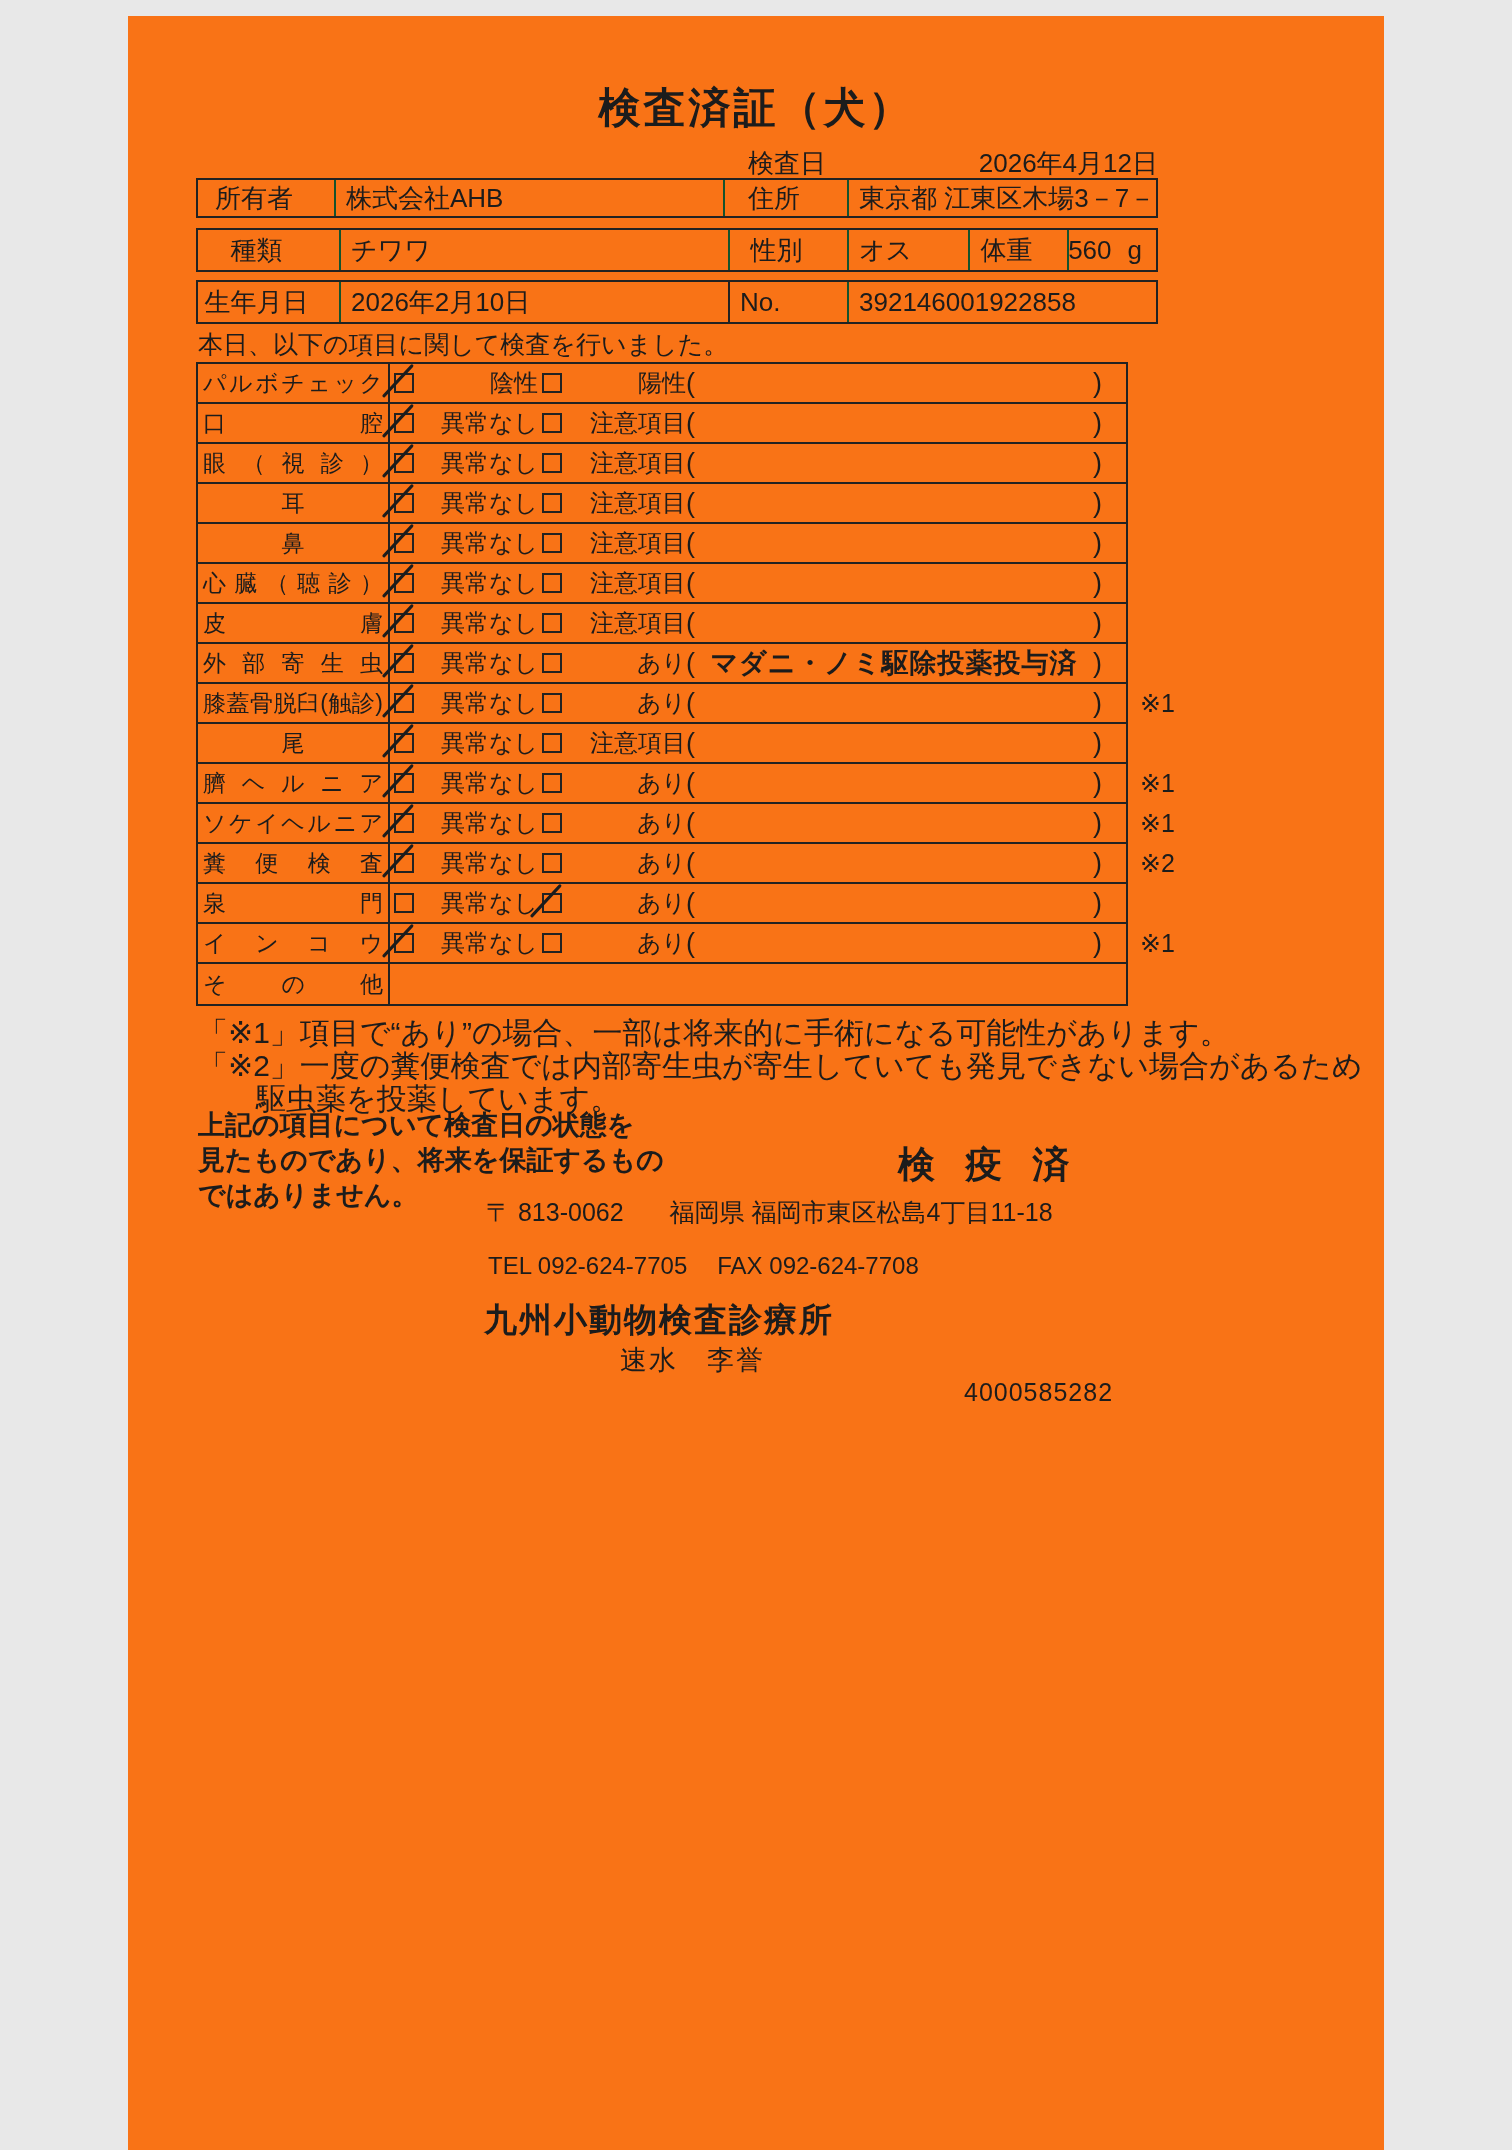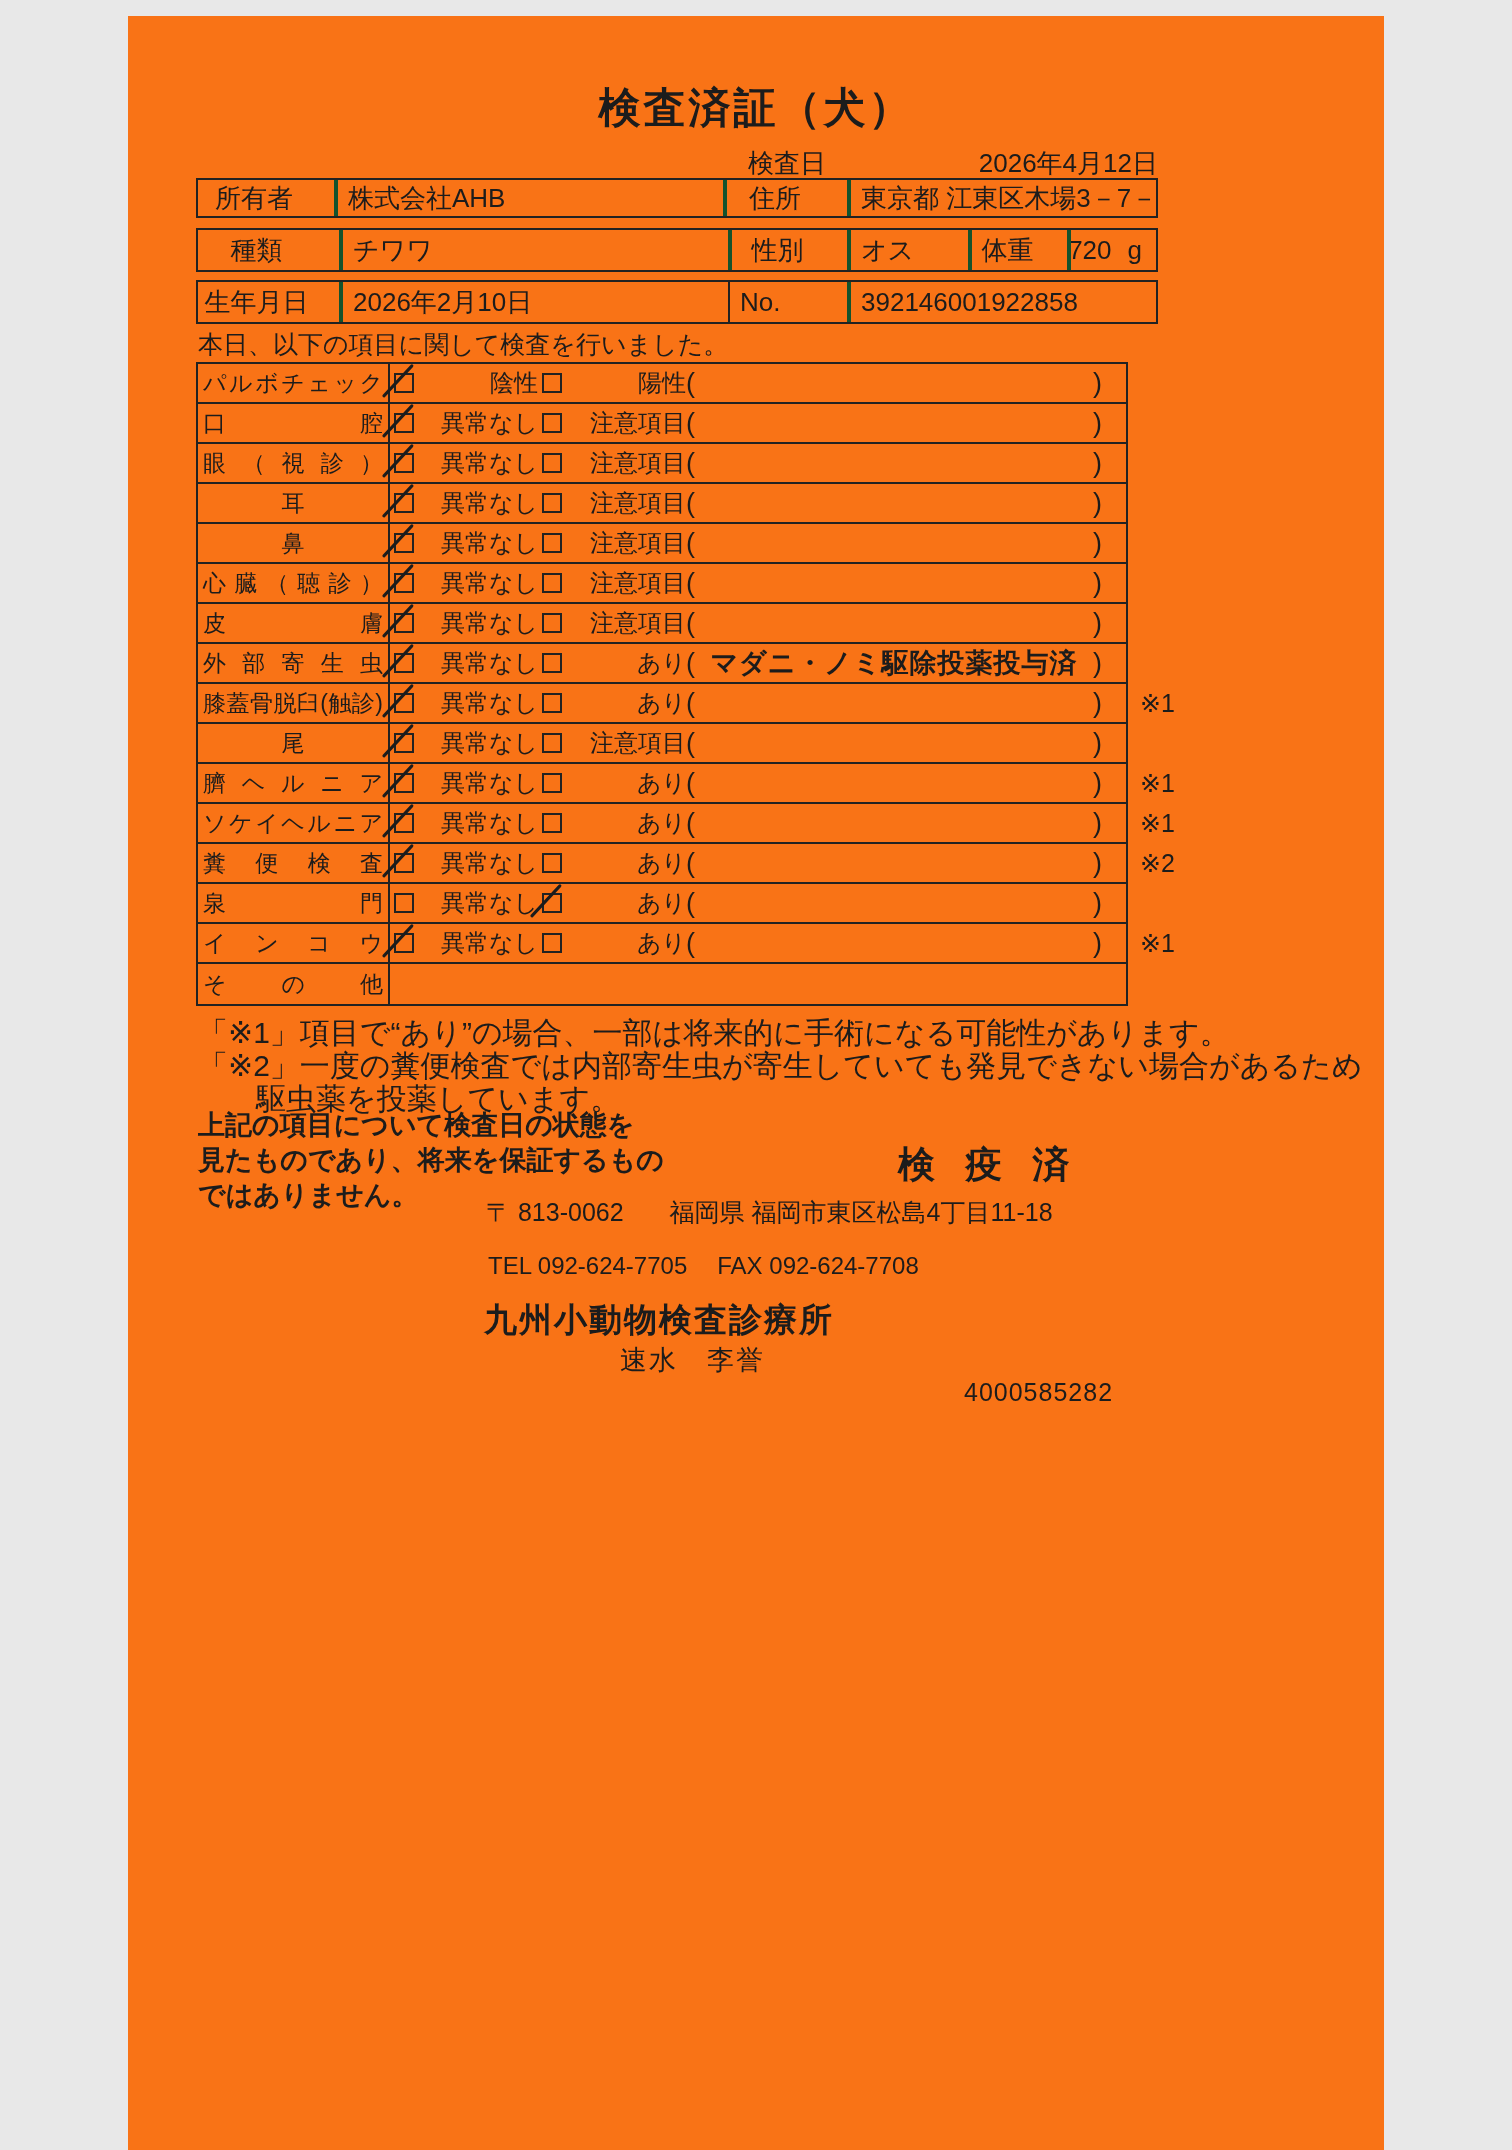--- a/index.html
+++ b/index.html
@@ -20,21 +20,21 @@
   .insp-date{
     position:absolute;top:130px;left:620px;width:410px;
     display:flex;justify-content:space-between;align-items:center;font-size:26px;
   }
   .box{
     position:absolute;display:grid;
     border:2px solid #222;box-sizing:border-box;font-size:26px;gap:24px;
   }
   .box .cell{
     display:flex;align-items:center;box-sizing:border-box;
-    border-left:4px solid #14532d;overflow:hidden;white-space:nowrap;
+    border-left:2px solid #14532d;overflow:hidden;white-space:nowrap;
   }
   .box .cell:first-child{border-left:none;}
   .box .th{justify-content:center;}
   .box .td{padding-left:10px;}
   .owner-box{left:68px;top:162px;width:962px;height:40px;grid-template-columns:112px 365px 100px 1fr;}
   .pet-box{left:68px;top:212px;width:962px;height:44px;grid-template-columns:117px 365px 95px 97px 75px 1fr;}
   .birth-box{left:68px;top:264px;width:962px;height:44px;grid-template-columns:117px 365px 95px 1fr;}
   .weight-cell{justify-content:flex-end;padding-right:14px;}
   .weight-unit{margin-left:16px;}
   .no-label-cell{padding-left:10px;}
@@ -111,21 +111,21 @@
     <div class="cell td">東京都 江東区木場3－7－11</div>
   </div>
 
   <div class="box pet-box">
     <div class="cell th">種類</div>
     <div class="cell td">チワワ</div>
     <div class="cell th">性別</div>
     <div class="cell td">オス</div>
     <div class="cell th">体重</div>
     <div class="cell weight-cell">
-      <span>720</span>
+      <span>560</span>
       <span class="weight-unit">g</span>
     </div>
   </div>
 
   <div class="box birth-box">
     <div class="cell th">生年月日</div>
     <div class="cell td">2026年2月10日</div>
     <div class="cell no-label-cell" style="display:flex;align-items:center;border-left:2px solid #222;">No.</div>
     <div class="cell td">392146001922858</div>
   </div>

